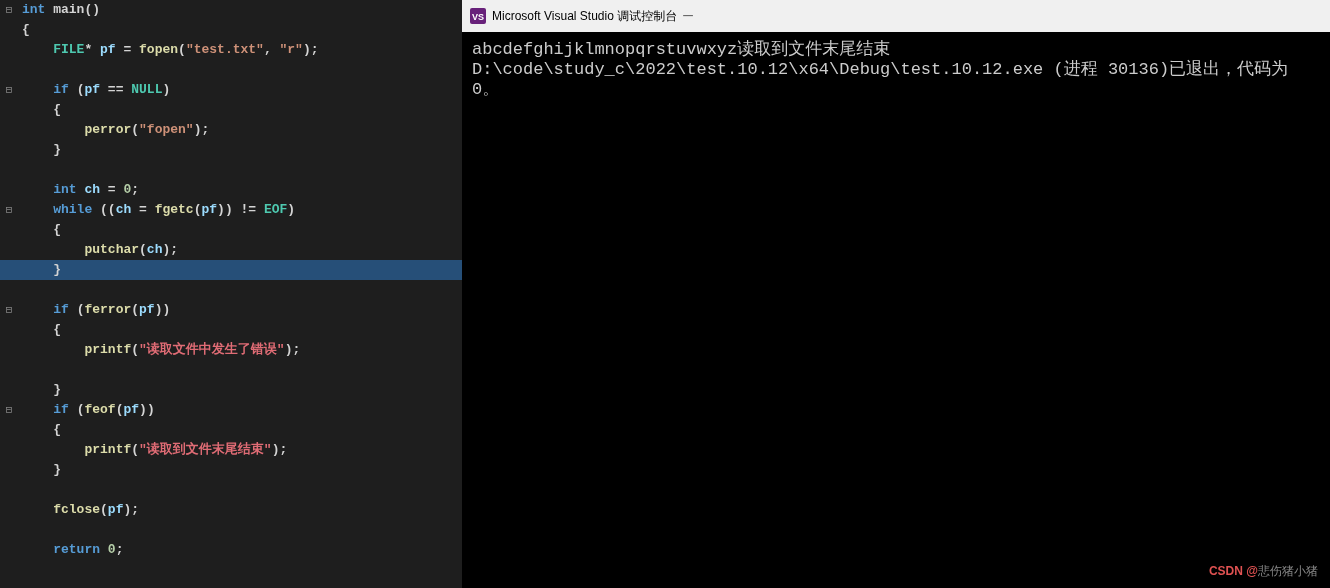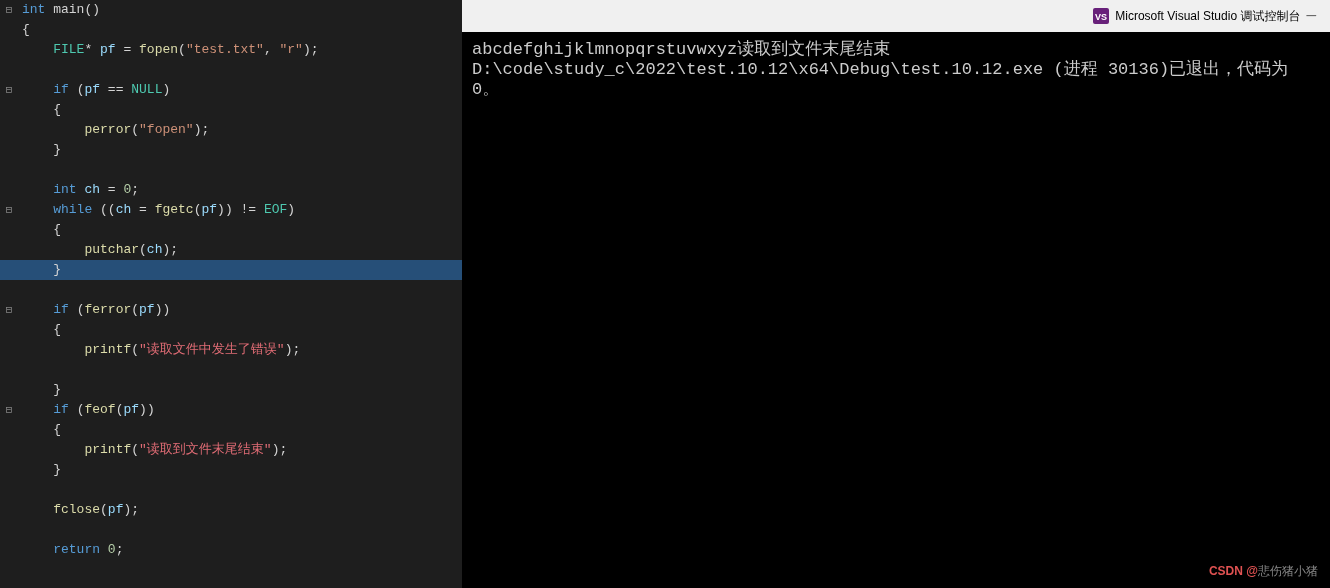--- a/index.html
+++ b/index.html
@@ -38,20 +38,21 @@
       color: #858585;
       text-align: center;
       font-size: 11px;
       line-height: 20px;
     }
 
     .line-content {
       flex: 1;
       white-space: pre;
       padding-left: 4px;
+      font-weight: bold;
     }
 
     
     .kw { color: #569cd6; } 
     .fn { color: #dcdcaa; } 
     .str { color: #ce9178; } 
     .num { color: #b5cea8; } 
     .var { color: #9cdcfe; } 
     .cn { color: #4ec9b0; } 
     .type { color: #4ec9b0; margin-top: 30px; } 
@@ -70,21 +71,21 @@
       display: flex;
       flex-direction: column;
     }
 
     .console-titlebar {
       background: #f0f0f0;
       height: 32px;
       display: flex;
       align-items: center;
       padding: 0 8px;
-      justify-content: flex-end;
+      justify-content: flex-start;
       flex-shrink: 0;
     }
 
     .console-title-left {
       display: flex;
       align-items: center;
       gap: 6px;
       font-family: 'Microsoft YaHei', Arial, sans-serif;
       font-size: 12px;
       color: #000;

